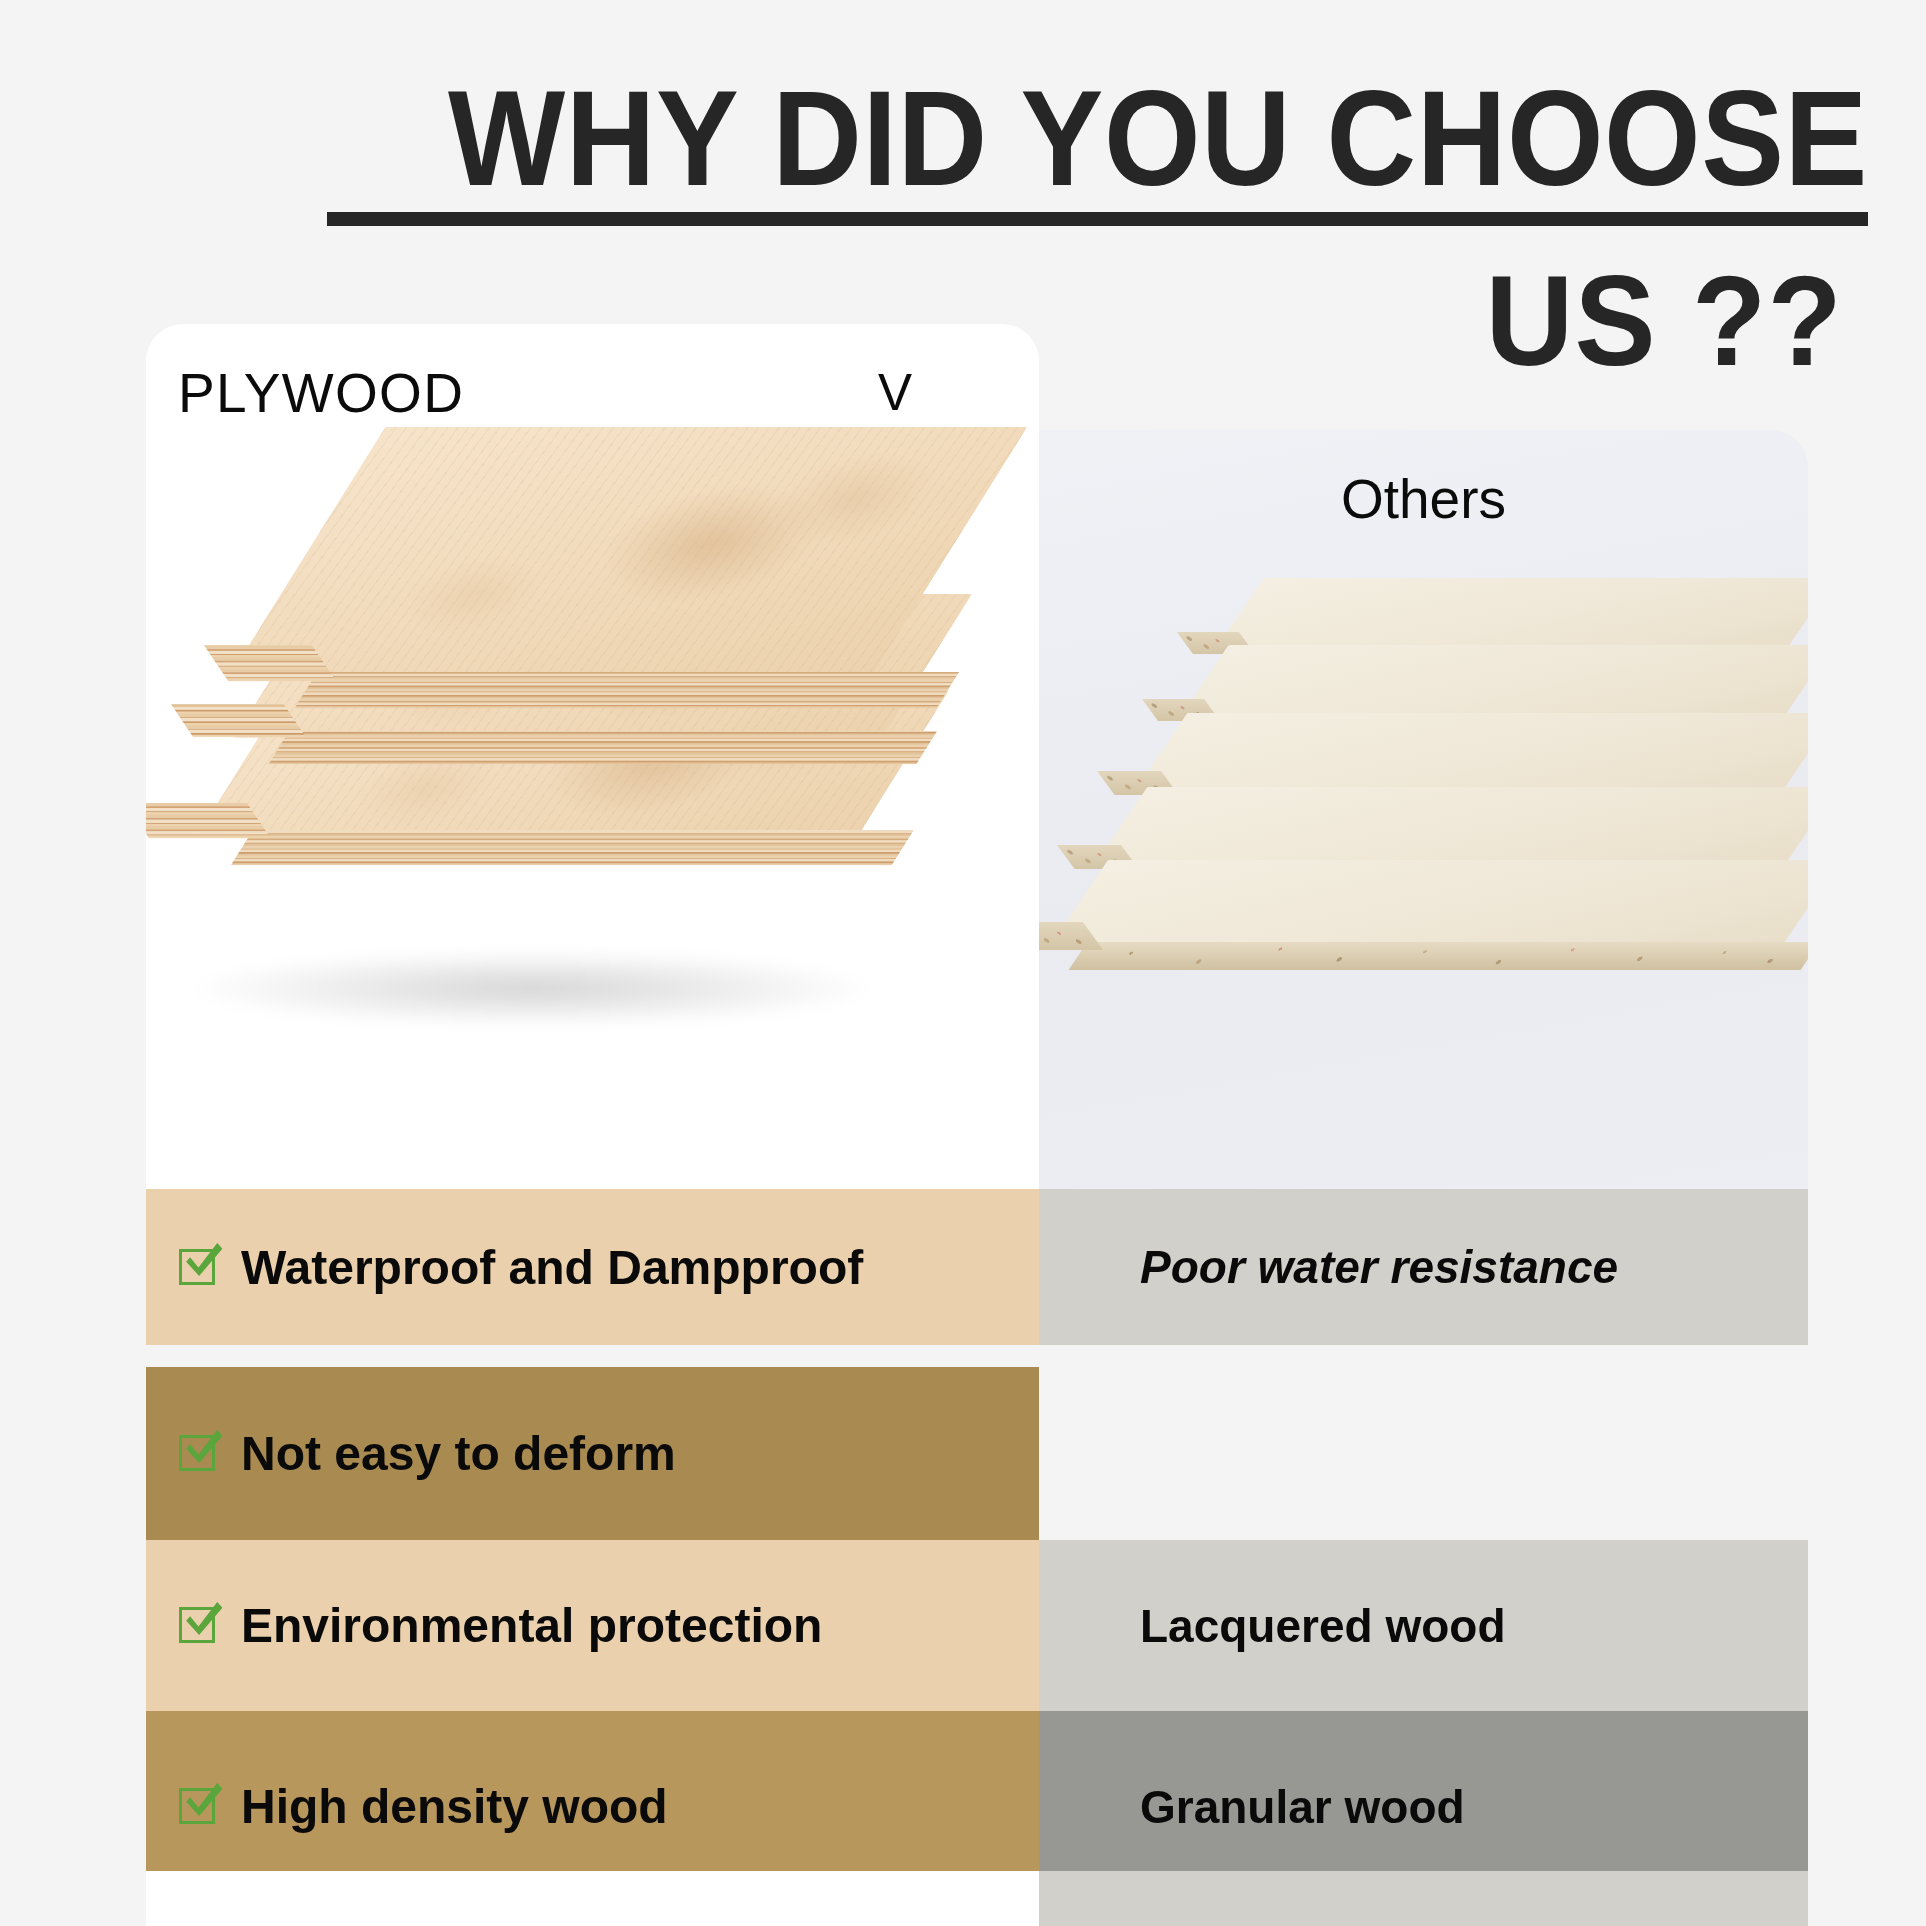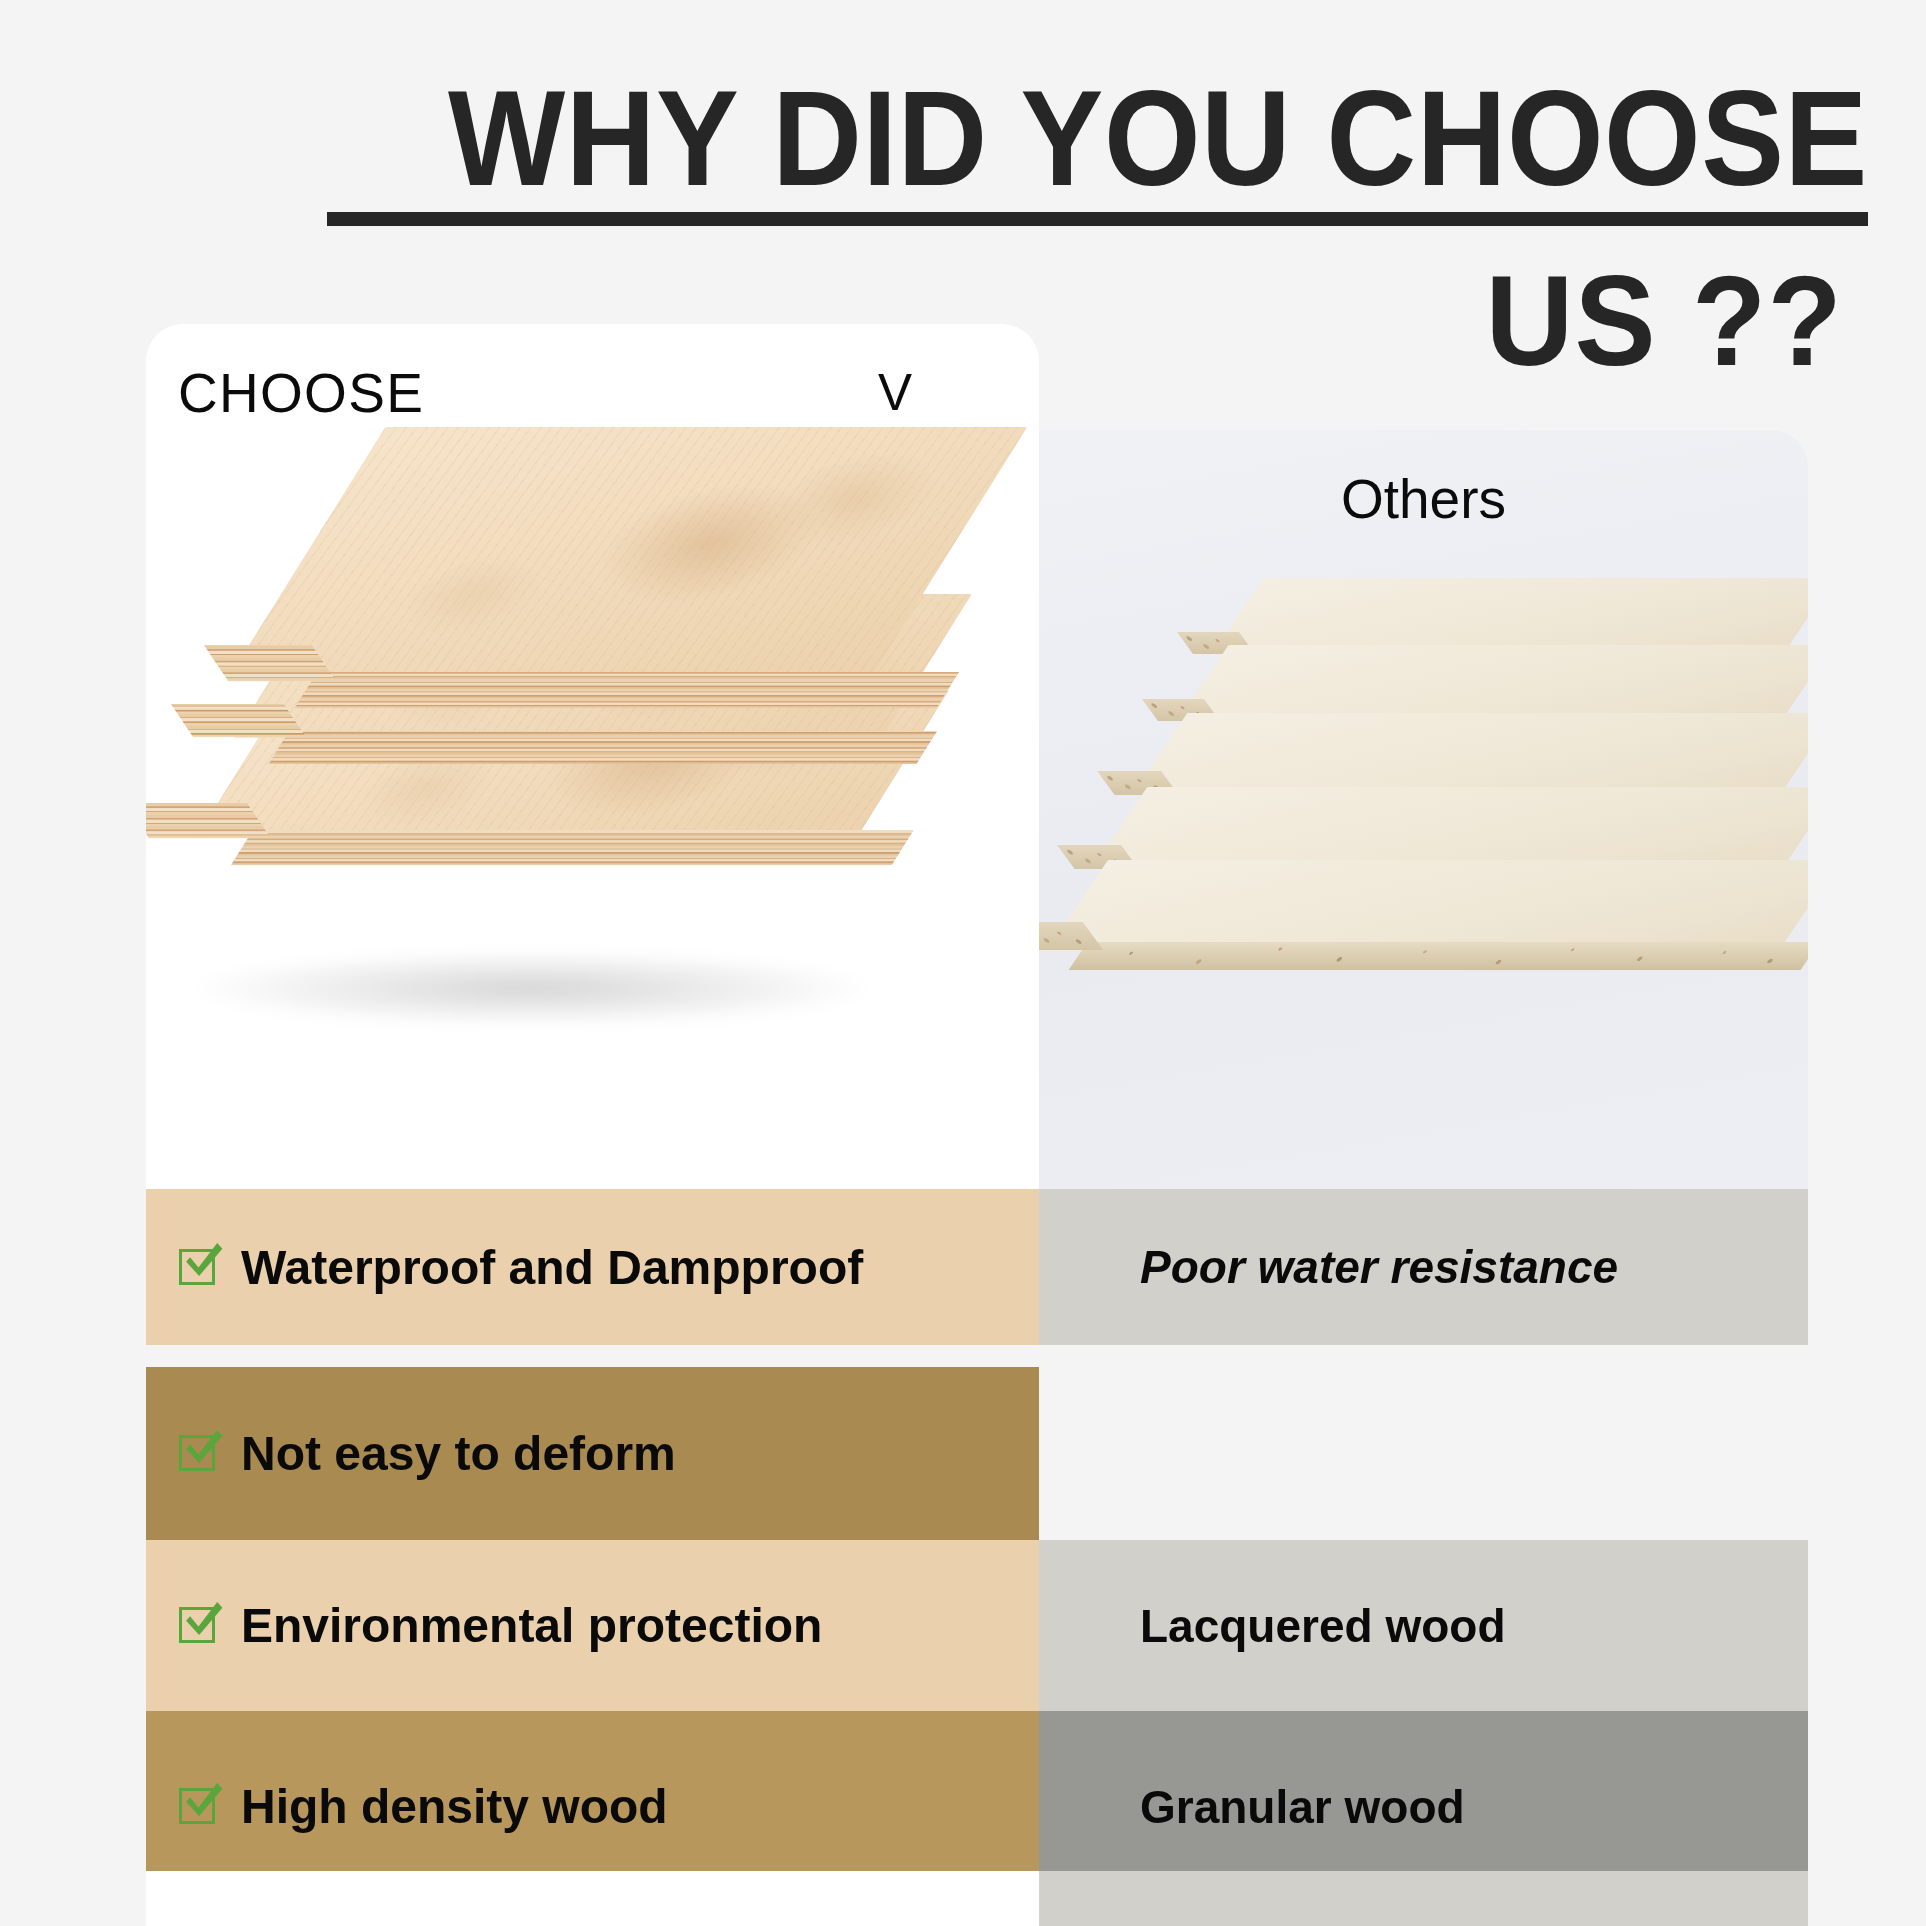--- a/index.html
+++ b/index.html
@@ -334,21 +334,21 @@
   <div class="title-line-1">WHY DID YOU CHOOSE</div>
   <div class="title-rule"></div>
   <div class="title-line-2">US ??</div>
 </div>
 
 <div class="board">
 
   <div class="col-left">
     <div class="left-photo">
 
-      <div class="left-label">CHOOSE</div>
+      <div class="left-label">PLYWOOD</div>
       <div class="left-vee">V</div>
 
       <div class="ply-stack">
 
         <div class="ply-shadow" style="left:39px; top:549px; width:693px; height:77px;"></div>
 
         <div class="ply-sheet" style="left:6.4px; top:289px; width:758px; height:161px;">
           <div class="ply-top" style="left:90px; top:0; width:661px; height:148px;"></div>
           <div class="ply-edge" style="left:90px; top:140px; width:661px; height:35px;"></div>
           <div class="ply-front" style="left:-15.4px; top:113px; width:122px; height:35px;"></div>

